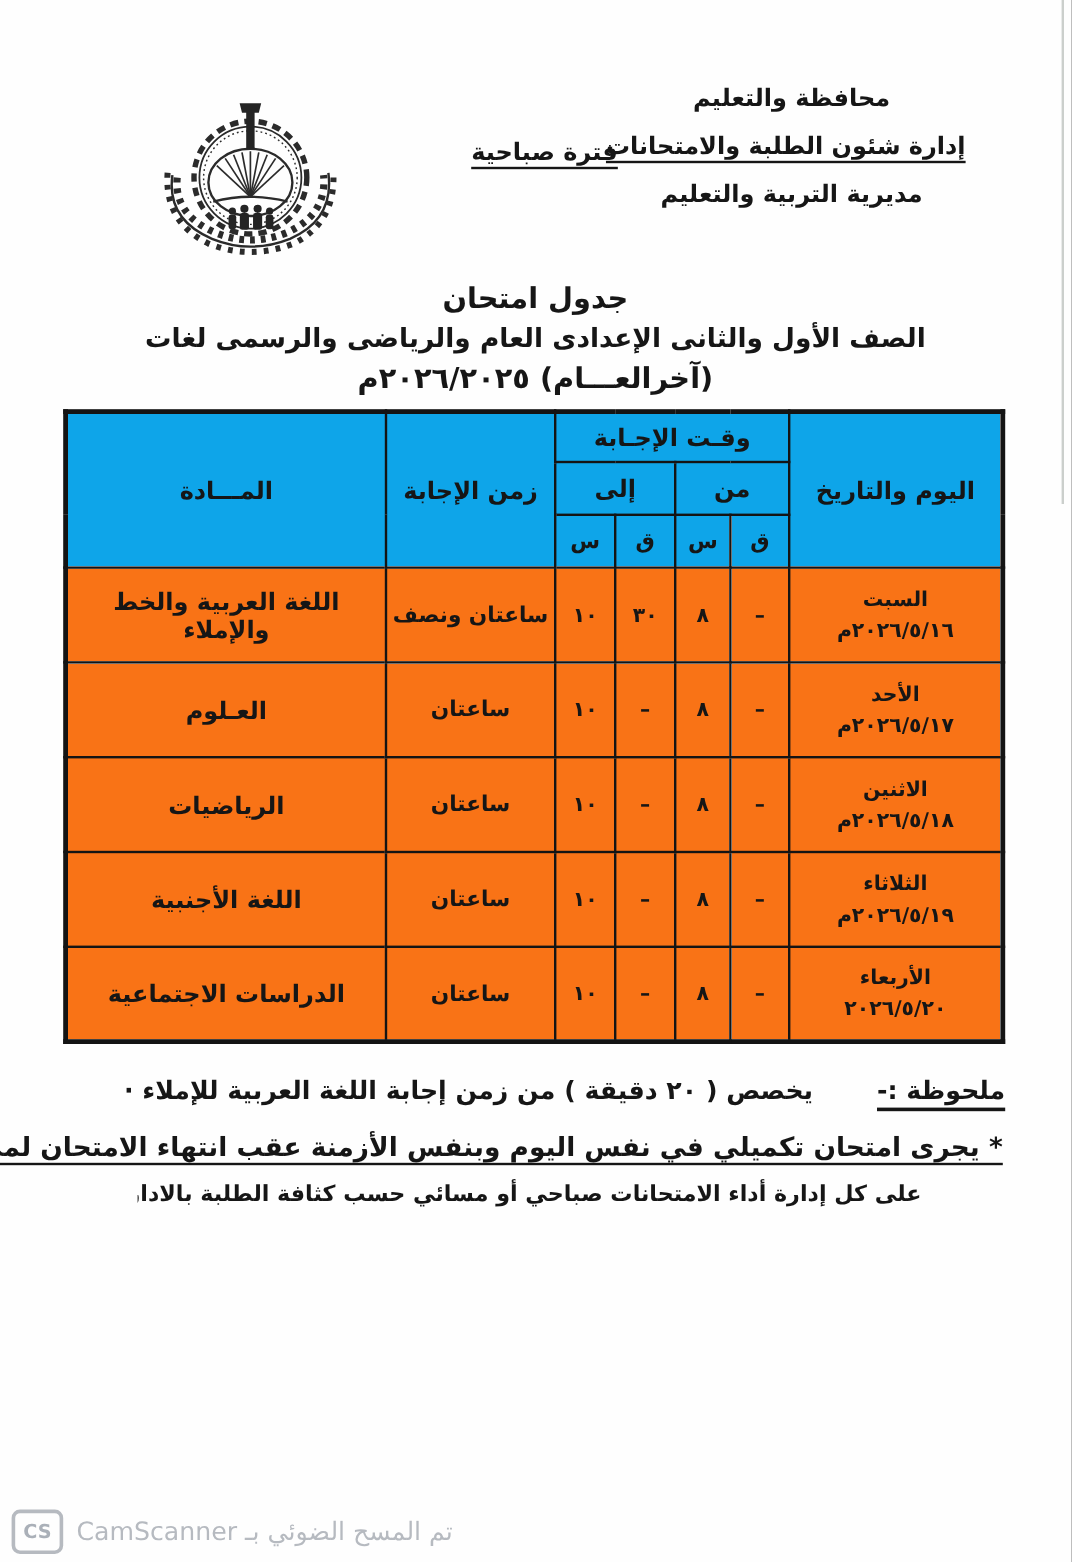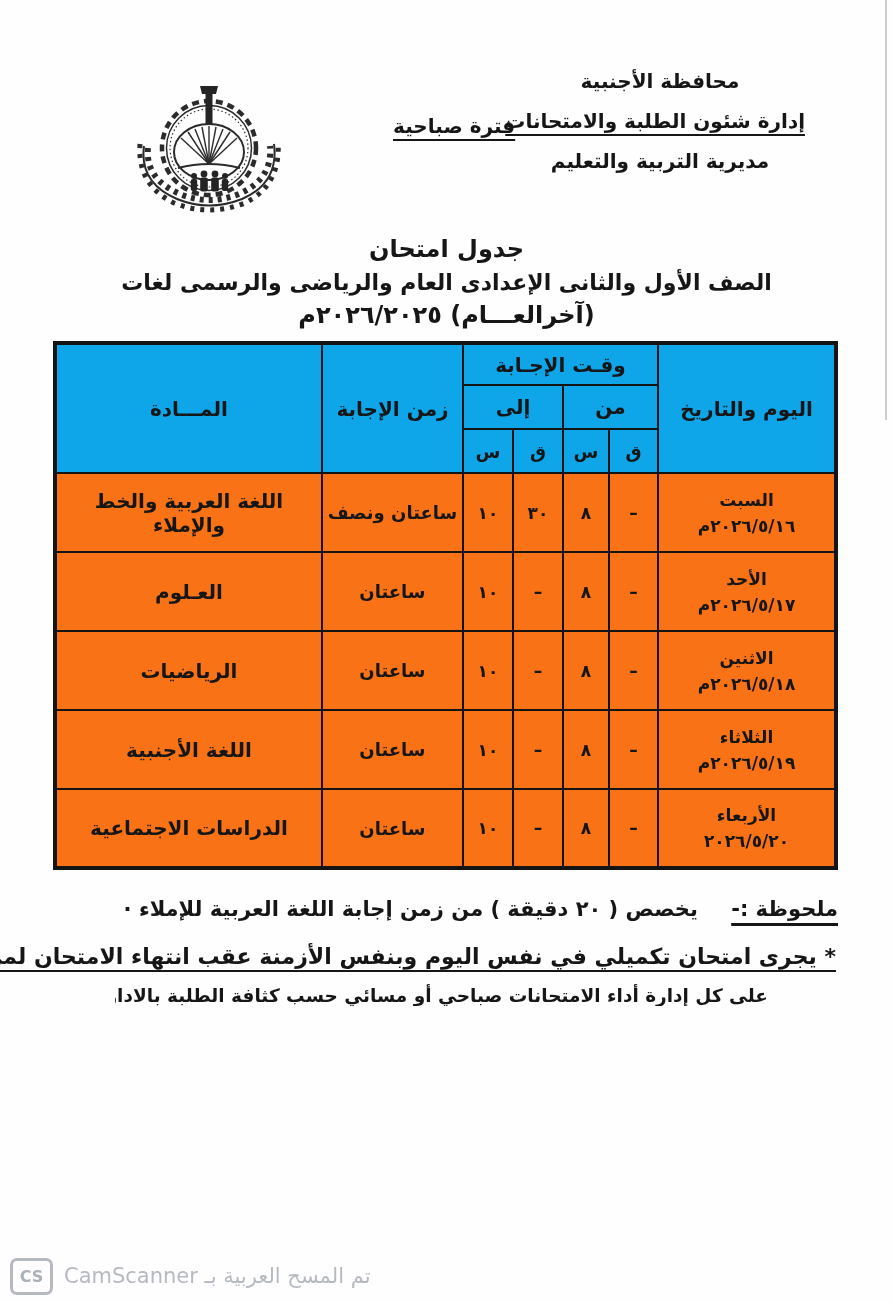--- a/index.html
+++ b/index.html
@@ -67,21 +67,21 @@
   td.dur{font-size:18px;}
   td.subj{font-size:20px;}
 
   
   .note1{
     position:absolute;top:897px;right:55px;left:60px;
     font-weight:bold;font-size:21px;white-space:nowrap;
   }
   .note1 .lbl{
     text-decoration:underline;text-decoration-thickness:2.5px;text-underline-offset:7px;
-    margin-left:26px;
+    margin-left:46px;
   }
   .note2{
     position:absolute;top:944px;right:57px;left:40px;
     font-weight:bold;font-size:22px;white-space:nowrap;
     text-decoration:underline;text-decoration-thickness:2px;text-underline-offset:6px;
   }
   .note3{
     position:absolute;top:981px;right:125px;left:115px;
     font-weight:bold;font-size:18.5px;line-height:30px;
     text-align:center;white-space:nowrap;
@@ -102,21 +102,21 @@
   .scan-text{color:#b6bac0;font-size:21px;direction:rtl;}
 </style>
 </head>
 <body>
 
 <div class="page">
 
   <div class="edge-line"></div>
 
   <div class="org-block">
-    <div class="line">محافظة الأجنبية</div>
+    <div class="line">محافظة والتعليم</div>
     <div class="line underl">إدارة شئون الطلبة والامتحانات</div>
     <div class="line">مديرية التربية والتعليم</div>
   </div>
 
   <div class="period">فترة صباحية</div>
 
   <svg class="emblem" viewBox="0 0 178 130">
     <g fill="none" stroke="#2b2b2b">
 
       <path d="M24,62 Q19,99 57,115 Q89,128 122,115 Q159,99 154,60" stroke-width="2"></path>
@@ -265,16 +265,16 @@
 
   <div class="note1">
     <span class="lbl">ملحوظة :-</span>
     <span>يخصص ( ٢٠ دقيقة ) من زمن إجابة اللغة العربية للإملاء ·</span>
   </div>
   <div class="note2">* يجرى امتحان تكميلي في نفس اليوم وبنفس الأزمنة عقب انتهاء الامتحان لمن قبل عذرهم .</div>
   <div class="note3">على كل إدارة أداء الامتحانات صباحي أو مسائي حسب كثافة الطلبة بالادارة</div>
 
   <div class="footer">
     <div class="cs-badge">CS</div>
-    <div class="scan-text">تم المسح العربية بـ CamScanner</div>
+    <div class="scan-text">تم المسح الضوئي بـ CamScanner</div>
   </div>
 
 </div>
 
 </body></html>

